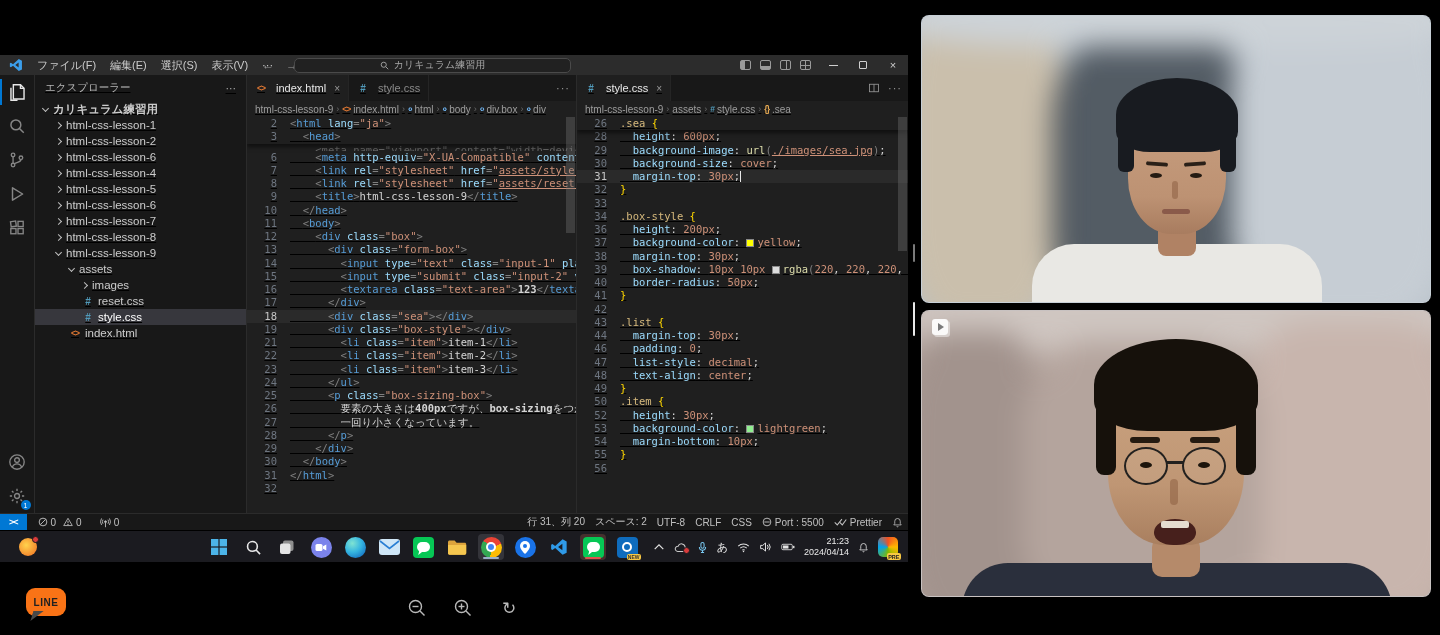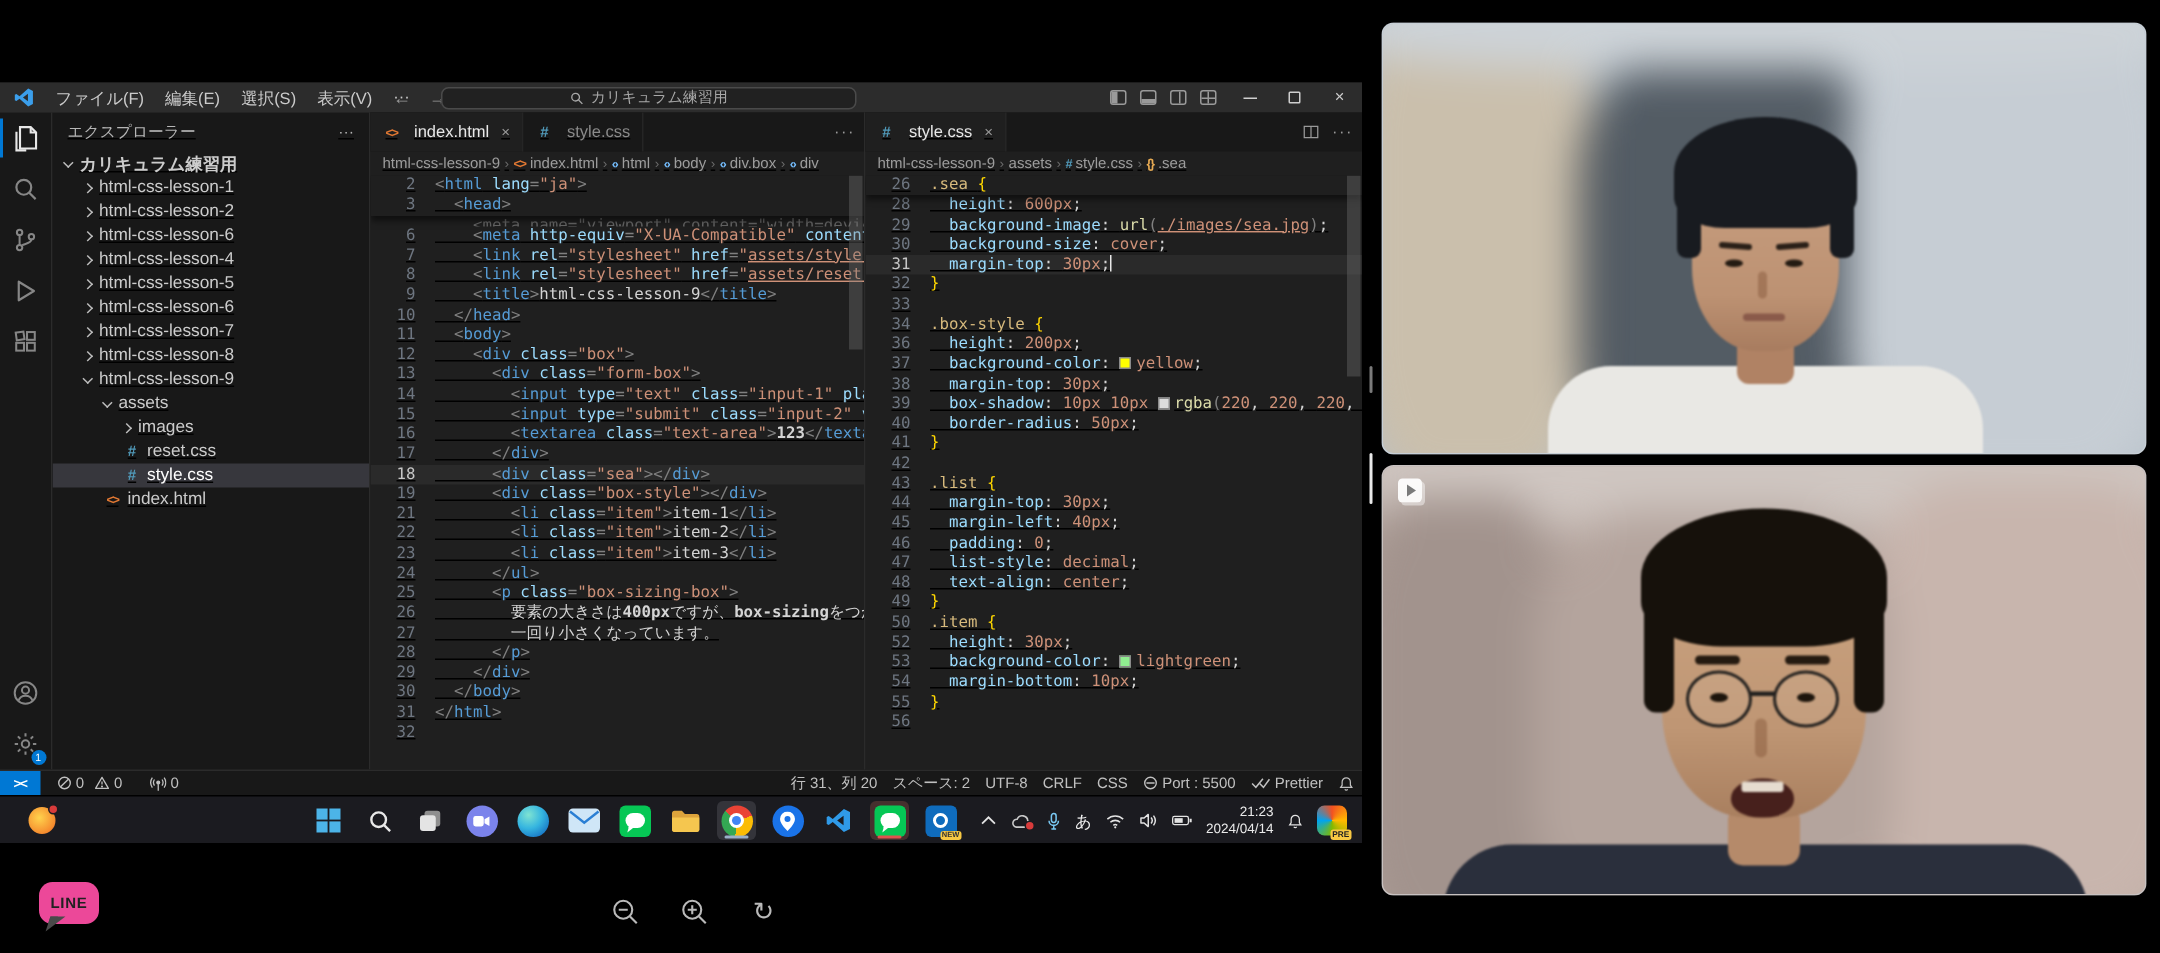--- a/index.html
+++ b/index.html
@@ -104,21 +104,21 @@
   .tb-item.open.alert { background:#46302e; }
   .tb-item.open.alert::after { background:#e0524e; }
   .tb-widgets { position:absolute; left:16px; top:4px; width:24px; height:24px; display:flex; align-items:center; justify-content:center; }
   .tray { position:absolute; right:10px; top:0; height:32px; display:flex; align-items:center; gap:9px; color:#dfdfdf; }
   .tray-clock { text-align:right; font-size:9px; line-height:11px; color:#eaeaea; }
   .copilot { width:20px; height:20px; border-radius:5px; background:conic-gradient(#f25022,#ffb900,#7fba00,#00a4ef,#f25022); position:relative; }
   .copilot .pre { position:absolute; right:-3px; bottom:-3px; background:#f7c843; color:#222; font-size:5.5px; font-weight:bold; padding:0.5px 1.5px; border-radius:2px; }
   .badge-red { position:absolute; right:-2px; bottom:-1px; width:7px; height:7px; border-radius:50%; background:#d83b3b; border:1px solid #1b1b20; }
 
   
-  .line-logo { position:absolute; left:26px; top:588px; width:40px; height:28px; background:#ec4899; border-radius:9px; display:flex; align-items:center; justify-content:center; color:#212121; font-weight:bold; font-size:10px; letter-spacing:0.5px;text-align:center; }
+  .line-logo { position:absolute; left:26px; top:588px; width:40px; height:28px; background:#f97316; border-radius:9px; display:flex; align-items:center; justify-content:center; color:#212121; font-weight:bold; font-size:10px; letter-spacing:0.5px;text-align:center; }
   .line-logo::after { content:""; position:absolute; left:6px; bottom:-5px; border:5px solid transparent; border-top-color:#4a4a4a; border-left-color:#4a4a4a; transform:skewX(-18deg); }
   .viewer-controls { position:absolute; left:405px; top:596px; display:flex; gap:22px; align-items:center; color:#b9b9b9; }
   .vc-btn { width:24px; height:24px; display:flex; align-items:center; justify-content:center; }
   .rotate-glyph { font-size:17px; color:#b9b9b9; }
 
   .divider-scroll { position:absolute; left:913px; top:302px; width:2px; height:34px; background:#e9e9e9; border-radius:2px; }
   .divider-scroll2 { position:absolute; left:913px; top:244px; width:2px; height:18px; background:#7a7a7a; border-radius:2px; }
 
   
   .video { position:absolute; left:921px; width:510px; border-radius:8px; overflow:hidden; border:1px solid rgba(220,225,230,0.45); }
@@ -415,21 +415,20 @@
               <div class="code-line"><span class="ln">34</span><span class="lc"><span class="tk-sel">.box-style</span><span class="tk-x"> </span><span class="tk-br">{</span></span></div>
               <div class="code-line"><span class="ln">36</span><span class="lc"><span class="tk-a">  height</span><span class="tk-x">: </span><span class="tk-s">200px</span><span class="tk-x">;</span></span></div>
               <div class="code-line"><span class="ln">37</span><span class="lc"><span class="tk-a">  background-color</span><span class="tk-x">: </span><span class="swatch" style="background: rgb(255, 255, 0);"></span><span class="tk-s">yellow</span><span class="tk-x">;</span></span></div>
               <div class="code-line"><span class="ln">38</span><span class="lc"><span class="tk-a">  margin-top</span><span class="tk-x">: </span><span class="tk-s">30px</span><span class="tk-x">;</span></span></div>
               <div class="code-line"><span class="ln">39</span><span class="lc"><span class="tk-a">  box-shadow</span><span class="tk-x">: </span><span class="tk-s">10px</span><span class="tk-x"> </span><span class="tk-s">10px</span><span class="tk-x"> </span><span class="swatch" style="background: rgb(220, 220, 220);"></span><span class="tk-fn">rgba</span><span class="tk-p">(</span><span class="tk-s">220</span><span class="tk-x">, </span><span class="tk-s">220</span><span class="tk-x">, </span><span class="tk-s">220</span><span class="tk-x">, </span></span></div>
               <div class="code-line"><span class="ln">40</span><span class="lc"><span class="tk-a">  border-radius</span><span class="tk-x">: </span><span class="tk-s">50px</span><span class="tk-x">;</span></span></div>
               <div class="code-line"><span class="ln">41</span><span class="lc"><span class="tk-br">}</span></span></div>
               <div class="code-line"><span class="ln">42</span><span class="lc"></span></div>
               <div class="code-line"><span class="ln">43</span><span class="lc"><span class="tk-sel">.list</span><span class="tk-x"> </span><span class="tk-br">{</span></span></div>
               <div class="code-line"><span class="ln">44</span><span class="lc"><span class="tk-a">  margin-top</span><span class="tk-x">: </span><span class="tk-s">30px</span><span class="tk-x">;</span></span></div>
-              <div class="code-line"><span class="ln">45</span><span class="lc"><span class="tk-a">  margin-left</span><span class="tk-x">: </span><span class="tk-s">40px</span><span class="tk-x">;</span></span></div>
               <div class="code-line"><span class="ln">46</span><span class="lc"><span class="tk-a">  padding</span><span class="tk-x">: </span><span class="tk-s">0</span><span class="tk-x">;</span></span></div>
               <div class="code-line"><span class="ln">47</span><span class="lc"><span class="tk-a">  list-style</span><span class="tk-x">: </span><span class="tk-s">decimal</span><span class="tk-x">;</span></span></div>
               <div class="code-line"><span class="ln">48</span><span class="lc"><span class="tk-a">  text-align</span><span class="tk-x">: </span><span class="tk-s">center</span><span class="tk-x">;</span></span></div>
               <div class="code-line"><span class="ln">49</span><span class="lc"><span class="tk-br">}</span></span></div>
               <div class="code-line"><span class="ln">50</span><span class="lc"><span class="tk-sel">.item</span><span class="tk-x"> </span><span class="tk-br">{</span></span></div>
               <div class="code-line"><span class="ln">52</span><span class="lc"><span class="tk-a">  height</span><span class="tk-x">: </span><span class="tk-s">30px</span><span class="tk-x">;</span></span></div>
               <div class="code-line"><span class="ln">53</span><span class="lc"><span class="tk-a">  background-color</span><span class="tk-x">: </span><span class="swatch" style="background: rgb(144, 238, 144);"></span><span class="tk-s">lightgreen</span><span class="tk-x">;</span></span></div>
               <div class="code-line"><span class="ln">54</span><span class="lc"><span class="tk-a">  margin-bottom</span><span class="tk-x">: </span><span class="tk-s">10px</span><span class="tk-x">;</span></span></div>
               <div class="code-line"><span class="ln">55</span><span class="lc"><span class="tk-br">}</span></span></div>
               <div class="code-line"><span class="ln">56</span><span class="lc"></span></div>

